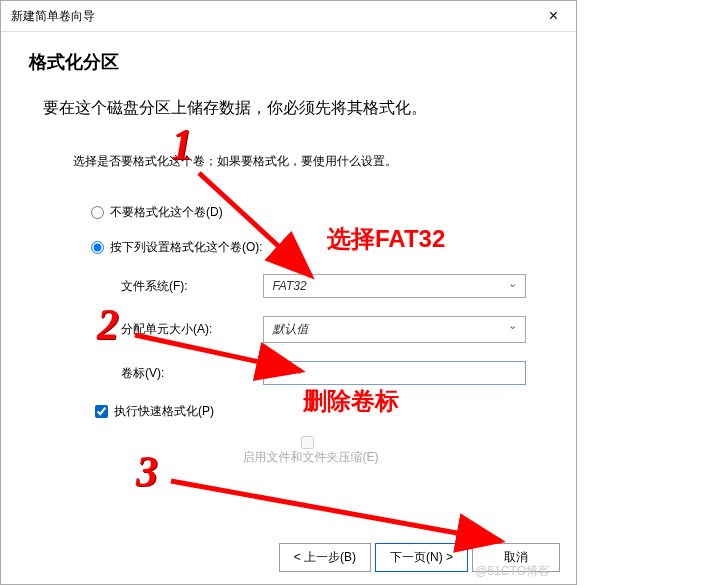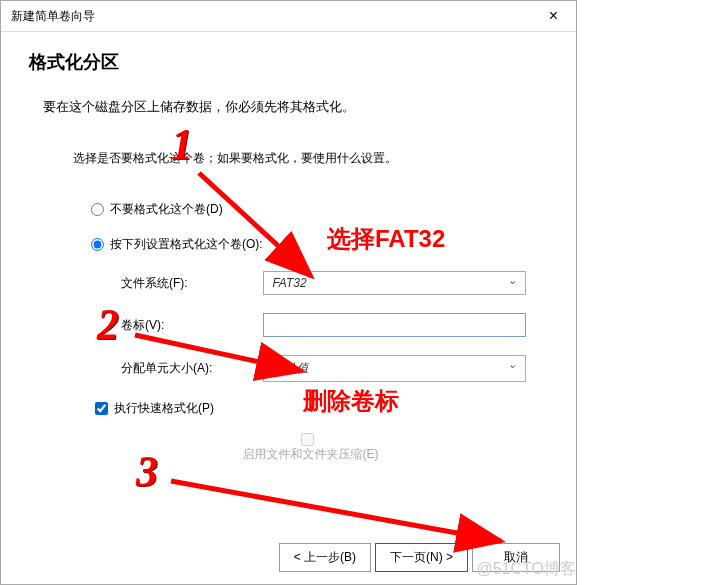--- a/index.html
+++ b/index.html
@@ -34,21 +34,21 @@
     }
     .header {
       padding: 18px 28px 10px 28px;
     }
     .header-title {
       font-weight: bold;
       font-size: 18px;
       margin-bottom: 24px;
     }
     .header-sub {
-      font-size: 13px;
+      font-size: 16px;
       margin-left: 14px;
     }
     .content {
       padding: 24px 50px 10px 50px;
     }
     .prompt {
       font-size: 12px;
       margin-bottom: 34px;
       margin-left: 22px;
     }
@@ -117,23 +117,23 @@
       background: #fff;
       font-size: 12px;
       cursor: default;
       min-width: 88px;
       text-align: center;
     }
     .btn.primary { border: 1px solid #0066cc; }
     .watermark {
       position: absolute;
       bottom: 4px;
-      right: 0;
+      right: 26px;
       color: #ccc;
-      font-size: 16px;
+      font-size: 12px;
       margin-left: 16px;
     }
     .annotation {
       position: absolute;
       color: #ff0000;
       font-weight: bold;
       pointer-events: none;
     }
     .ann-num {
       font-family: Georgia, serif;
@@ -179,27 +179,27 @@
       <input type="radio" name="fmt" checked="" style="">
       <span>按下列设置格式化这个卷(O):</span>
     </label>
 
     <div class="form-row">
       <span class="form-label">文件系统(F):</span>
       <div class="select-box">FAT32</div>
     </div>
 
     <div class="form-row">
+      <span class="form-label">分配单元大小(A):</span>
+      <div class="select-box">默认值</div>
+    </div>
+
+    <div class="form-row">
       <span class="form-label">卷标(V):</span>
       <input type="text" class="text-input" value="" style="">
-    </div>
-
-    <div class="form-row">
-      <span class="form-label">分配单元大小(A):</span>
-      <div class="select-box">默认值</div>
     </div>
 
     <label class="check-row">
       <input type="checkbox" checked="" style="">
       <span>执行快速格式化(P)</span>
     </label>
 
     <label class="check-row disabled">
       <input type="checkbox" disabled="" style="">
       <span>启用文件和文件夹压缩(E)</span>

